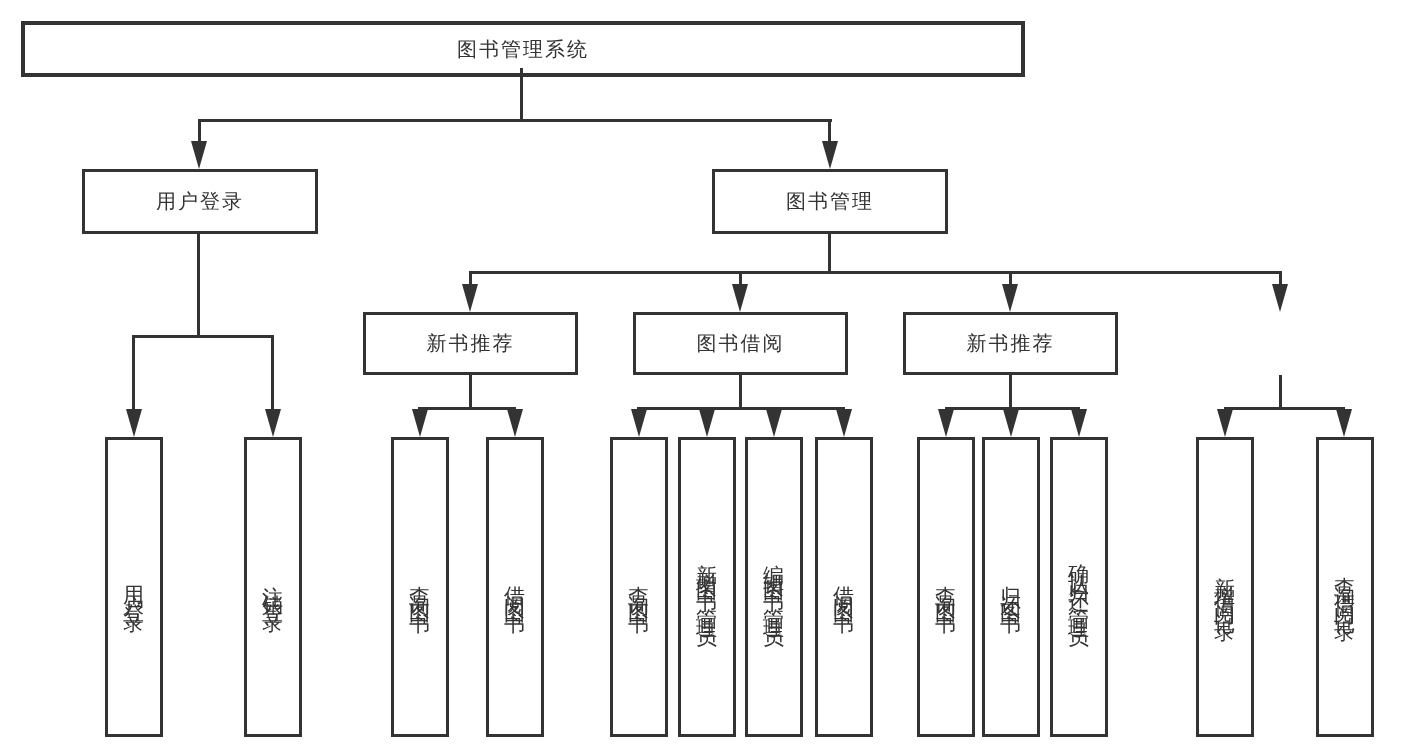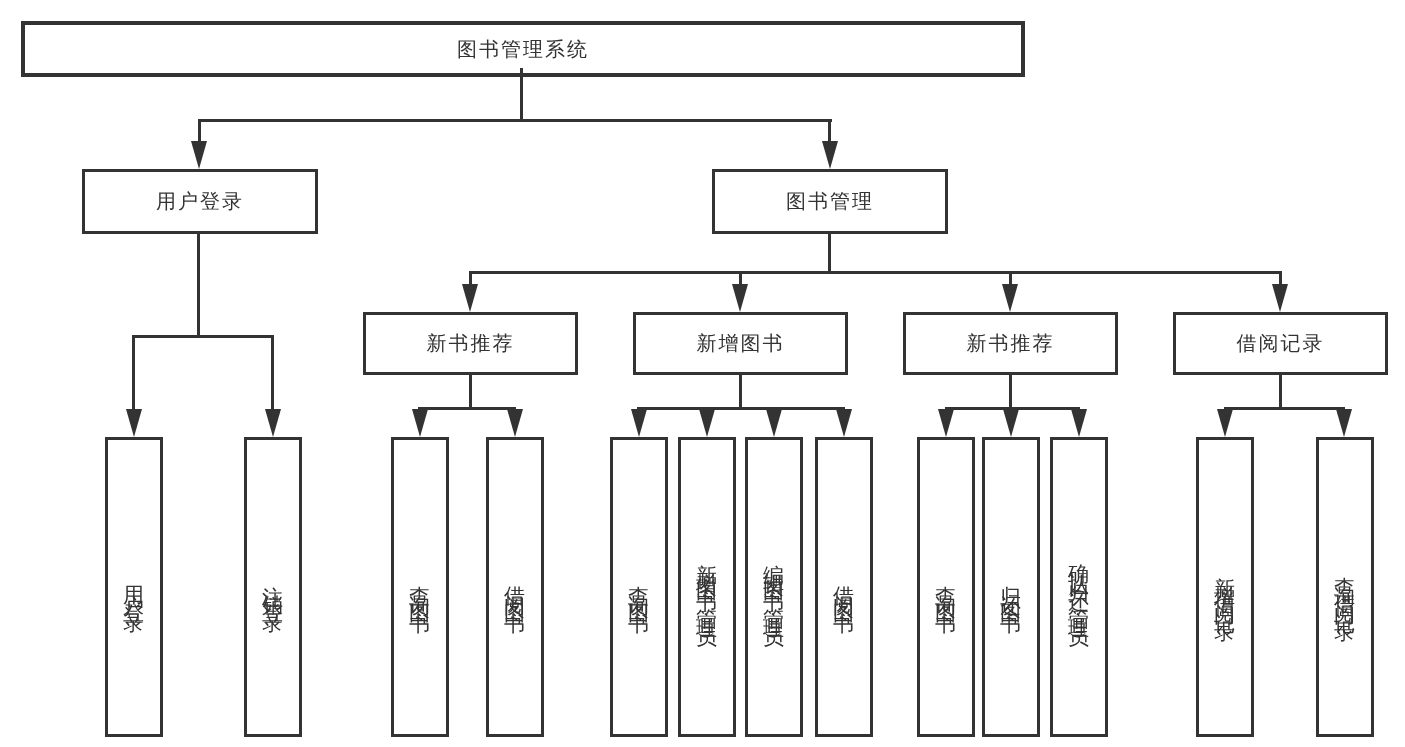--- a/index.html
+++ b/index.html
@@ -77,30 +77,27 @@
 
   <div class="node" style="left:712px;top:169px;width:236px;height:65px;">
     <span>图书管理</span>
   </div>
 
   <div class="node" style="left:363px;top:312px;width:215px;height:63px;">
     <span>新书推荐</span>
   </div>
 
   <div class="node" style="left:633px;top:312px;width:215px;height:63px;">
-    <span>新增图书</span>
+    <span>图书借阅</span>
   </div>
 
   <div class="node" style="left:903px;top:312px;width:215px;height:63px;">
     <span>新书推荐</span>
   </div>
 
-  <div class="node" style="left:1173px;top:312px;width:215px;height:63px;">
-    <span>借阅记录</span>
-  </div>
 
   <div class="leaf" style="left:105px;">
     <span>用户登录</span>
   </div>
   <div class="leaf" style="left:244px;">
     <span>注销登录</span>
   </div>
 
   <div class="leaf" style="left:391px;">
     <span>查询图书</span>

